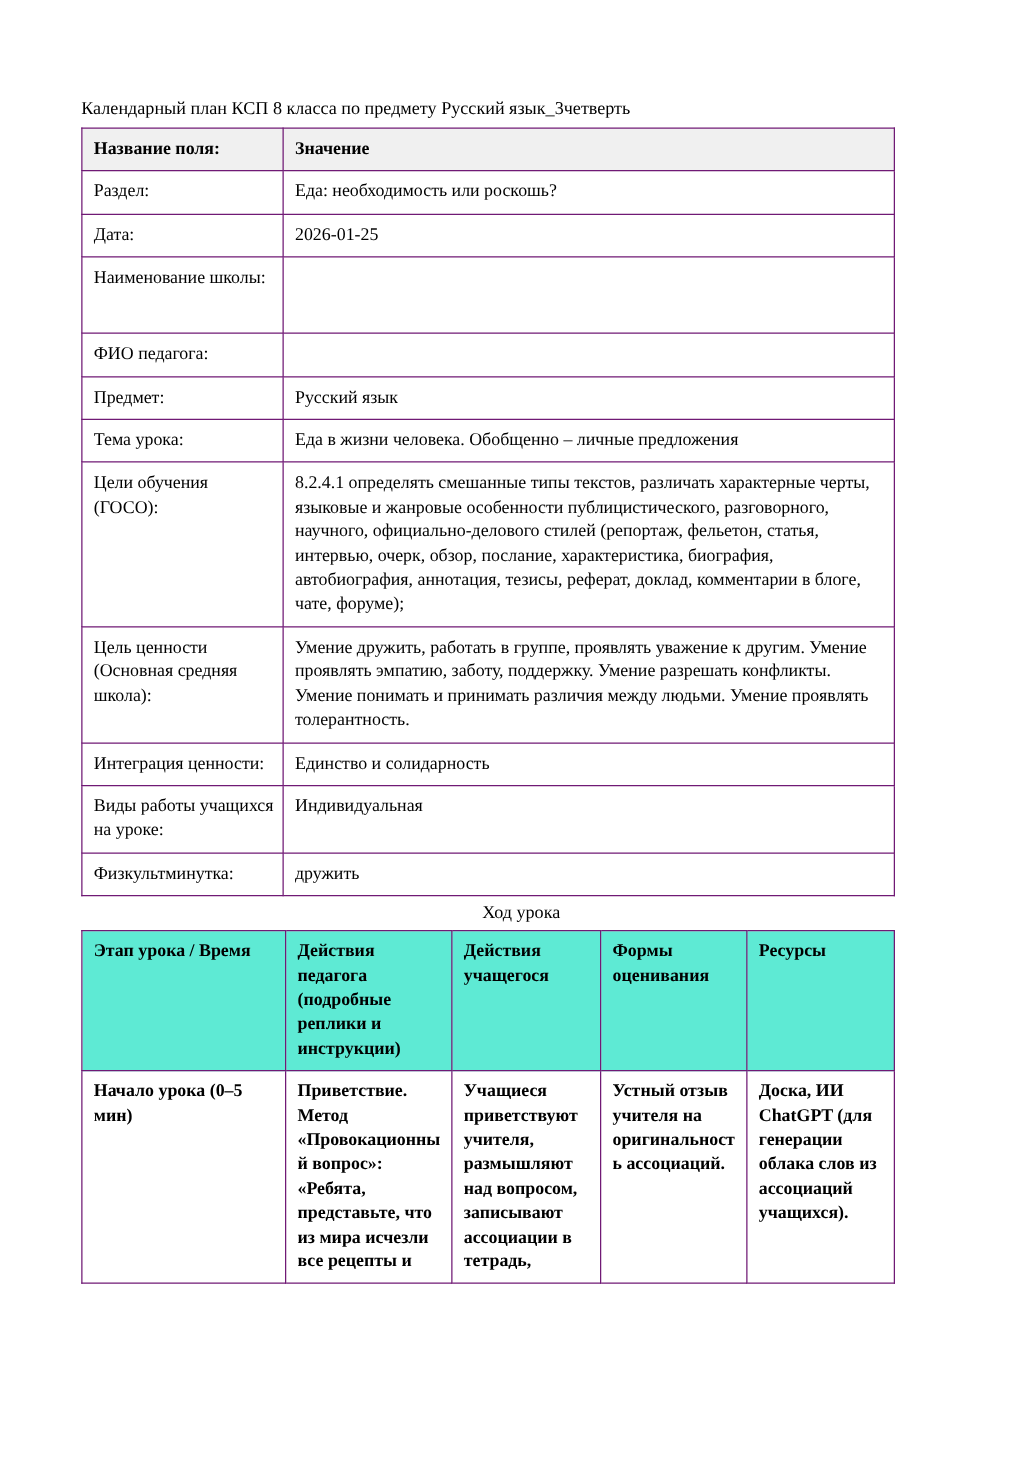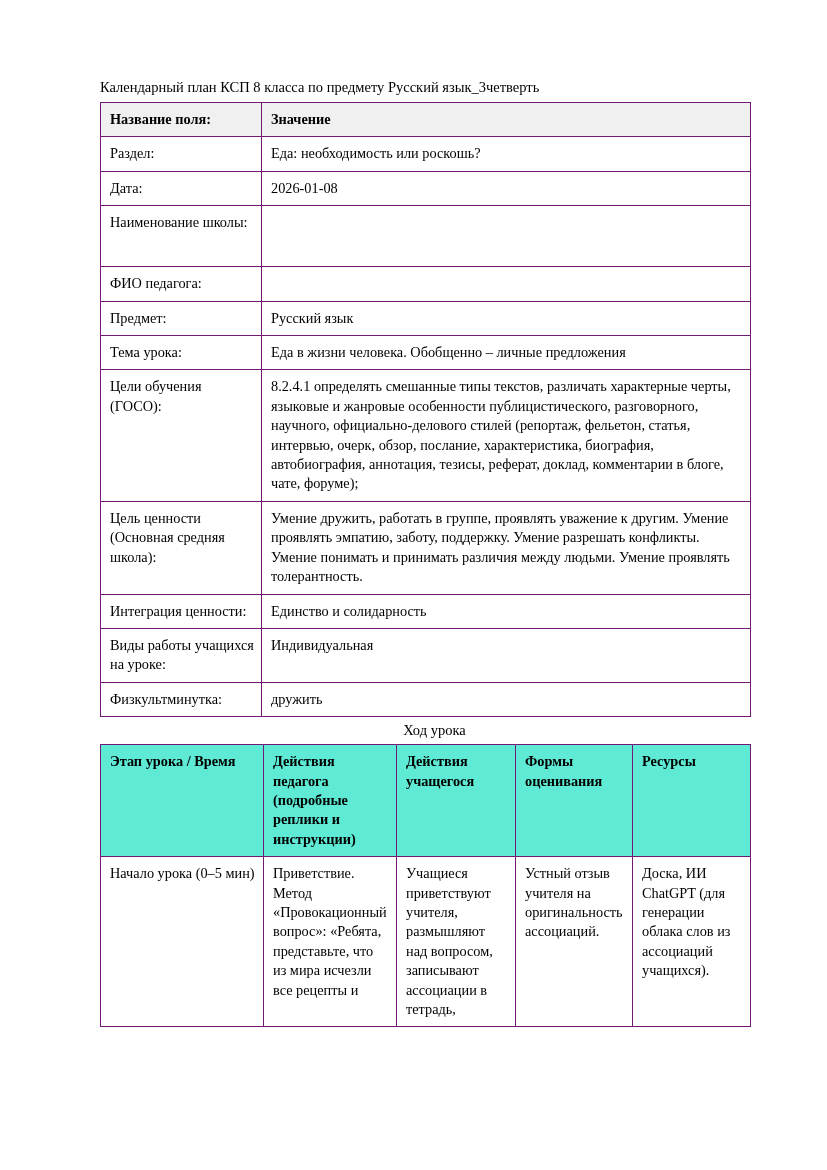--- a/index.html
+++ b/index.html
@@ -13,21 +13,21 @@
     height: 1170px;
     font-family: "Liberation Serif", "DejaVu Serif", serif;
     color: #000000;
     -webkit-font-smoothing: antialiased;
   }
   .page {
     position: relative;
     width: 827px;
     height: 1170px;
     box-sizing: border-box;
-    padding: 78px 58px 0 100px;
+    padding: 78px 58px 0 65px;
     border-radius: 18px;
   }
   .doc-title {
     font-size: 14.5px;
     line-height: 19px;
     margin: 0 0 5px 0;
     white-space: nowrap;
   }
   table {
     border-collapse: collapse;
@@ -72,20 +72,21 @@
   .t-flow col.c4 { width: 117px; }
   .t-flow col.c5 { width: 118px; }
   .t-flow tr.head td {
     font-weight: bold;
     background: #5eead4;
     vertical-align: top;
   }
   .t-flow tr.body td {
     vertical-align: top;
     height: 150px;
+    font-weight: bold;
   }
   .clip {
     overflow: hidden;
   }
 </style>
 </head>
 <body>
 
 <div class="page">
 
@@ -100,21 +101,21 @@
       <tr class="head">
         <td>Название поля:</td>
         <td>Значение</td>
       </tr>
       <tr>
         <td class="label">Раздел:</td>
         <td>Еда: необходимость или роскошь?</td>
       </tr>
       <tr>
         <td class="label">Дата:</td>
-        <td>2026-01-08</td>
+        <td>2026-01-25</td>
       </tr>
       <tr>
         <td class="label tall">Наименование школы:</td>
         <td class="tall"></td>
       </tr>
       <tr>
         <td class="label">ФИО педагога:</td>
         <td></td>
       </tr>
       <tr>

